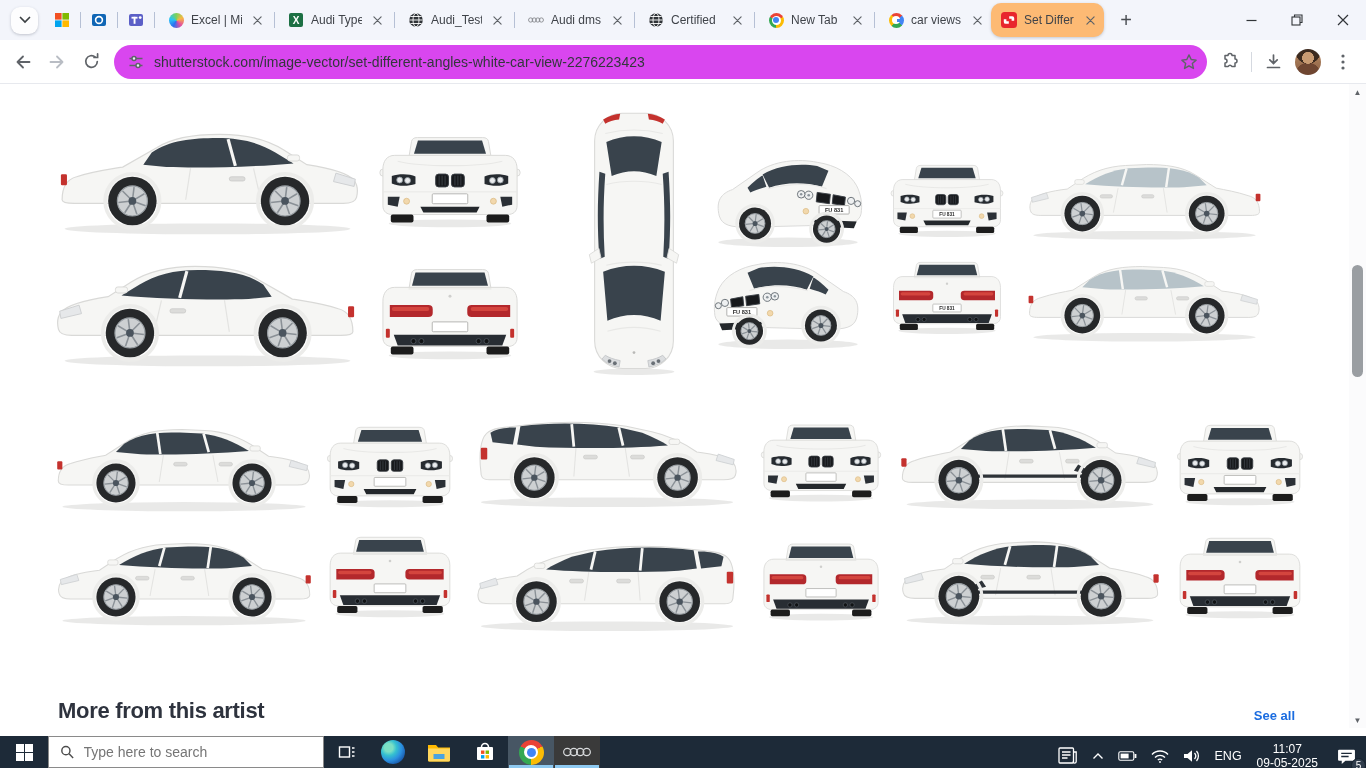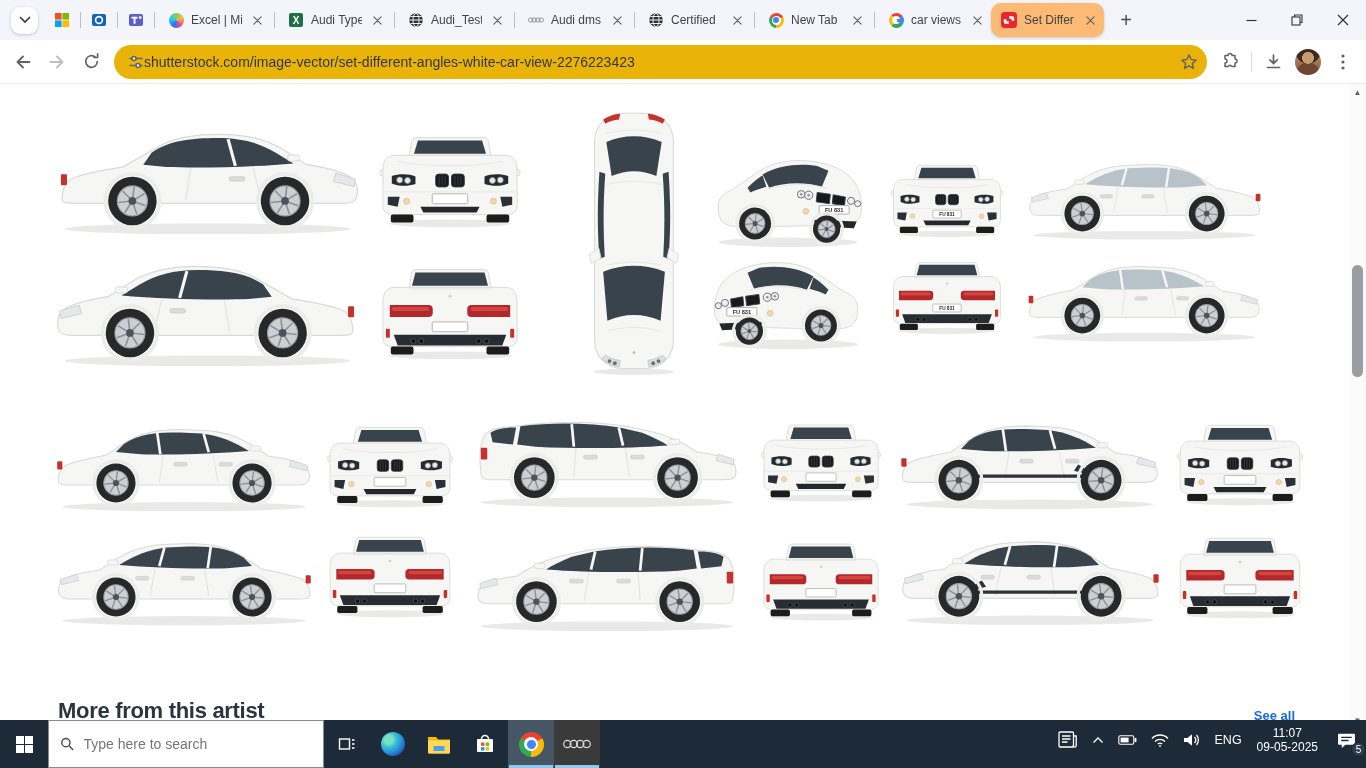--- a/index.html
+++ b/index.html
@@ -40,22 +40,22 @@
     background:conic-gradient(from -45deg,#ea4335 0 90deg,#4285f4 0 180deg,#34a853 0 270deg,#fbbc05 0 360deg)}
   .fav-google .core{position:absolute;left:3.5px;top:3.5px;width:8px;height:8px;border-radius:50%;background:#fff}
   .fav-google .bar{position:absolute;right:0.5px;top:6px;width:6.5px;height:3px;background:#4285f4}
 
   
   .toolbar{position:absolute;top:40px;left:0;right:0;height:44px;background:#fff;display:flex;
            align-items:center;padding:0 6px;border-bottom:1px solid #e7e9ee}
   .tbtn{width:34px;height:34px;border-radius:50%;display:flex;align-items:center;
         justify-content:center;color:#5f6368;flex:none}
   .tbtn.disabled{color:#b9bdc4}
-  .omnibox{flex:1;height:34px;margin:0 6px;background:#eab308;border-radius:17px;display:flex;
-           align-items:center;padding:0 4px 0 14px;min-width:0}
+  .omnibox{flex:1;height:34px;margin:0 6px;background:#d946ef;border-radius:17px;display:flex;
+           align-items:center;gap:10px;padding:0 4px 0 14px;min-width:0}
   .url{flex:1;font-size:14px;color:#33373c;white-space:nowrap;overflow:hidden}
   .divider{width:1px;height:20px;background:#d5d9e0;margin:0 4px;flex:none}
   .avatar{width:26px;height:26px;border-radius:50%;margin:0 5px;flex:none;
     background:
       radial-gradient(circle at 50% 34%, #c99b72 0 27%, rgba(0,0,0,0) 28%),
       radial-gradient(circle at 50% 8%, #3c2a1e 0 46%, rgba(0,0,0,0) 47%),
       radial-gradient(circle at 50% 100%, #6f4631 0 42%, rgba(0,0,0,0) 43%),
       linear-gradient(#b88a63,#8a5f43)}
 
   
@@ -68,21 +68,21 @@
   .see-all{position:absolute;right:71px;top:624px;font-size:13px;font-weight:700;
            color:#1a6ce0;text-decoration:none;cursor:pointer}
   .scrollbar{position:absolute;top:0;right:0;width:17px;bottom:0;background:#fbfbfc}
   .sb-arrow{position:absolute;left:0;width:17px;height:14px;display:flex;align-items:center;
             justify-content:center;font-size:8px;color:#5f6368}
   .sb-up{top:1px}.sb-down{bottom:1px}
   .sb-thumb{position:absolute;left:3px;width:11px;border-radius:6px;background:#9a9ea2;
             top:181px;height:112px}
 
   
-  .taskbar{position:absolute;left:0;right:0;bottom:0;height:48px;background:#1d2a38;
+  .taskbar{position:absolute;left:0;right:0;bottom:0;height:32px;background:#1d2a38;
            display:flex;align-items:stretch}
   .tb-btn{width:46px;display:flex;align-items:center;justify-content:center;position:relative;flex:none}
   .tb-start{width:48px}
   .tb-search{width:276px;background:#fff;border:1px solid #8a8a8a;display:flex;align-items:center;
              gap:9px;padding:0 11px;flex:none}
   .tb-search input{border:0;outline:0;background:transparent;font-size:14px;color:#3a3a3a;
                    width:100%;font-family:inherit}
   .tb-app.active{background:#475664}
   .tb-app.active::after{content:"";position:absolute;left:1px;right:1px;bottom:0;height:3px;background:#8ec9f0}
   .tb-app.audi-dark{background:#3a3a3a;margin:0;}

